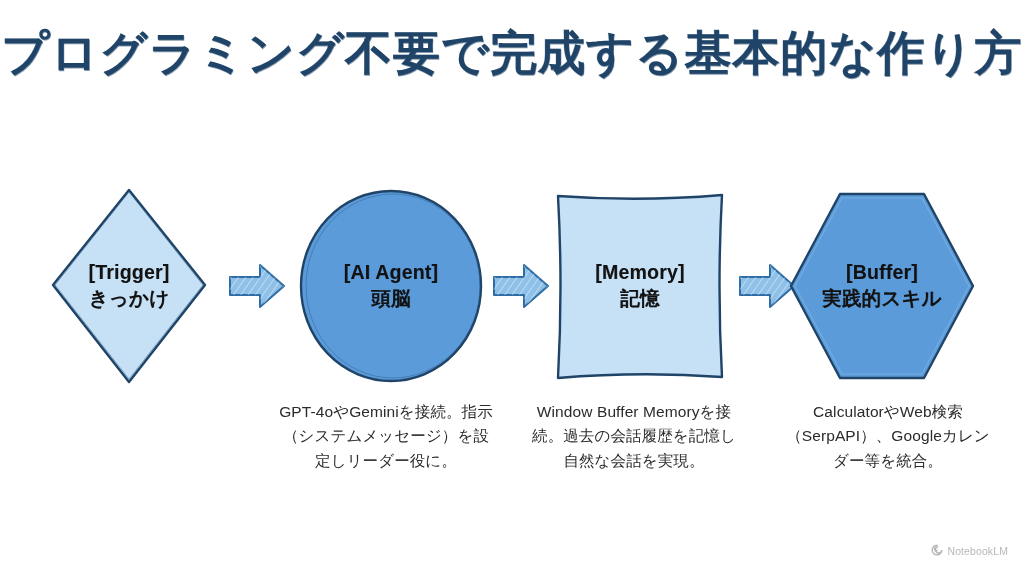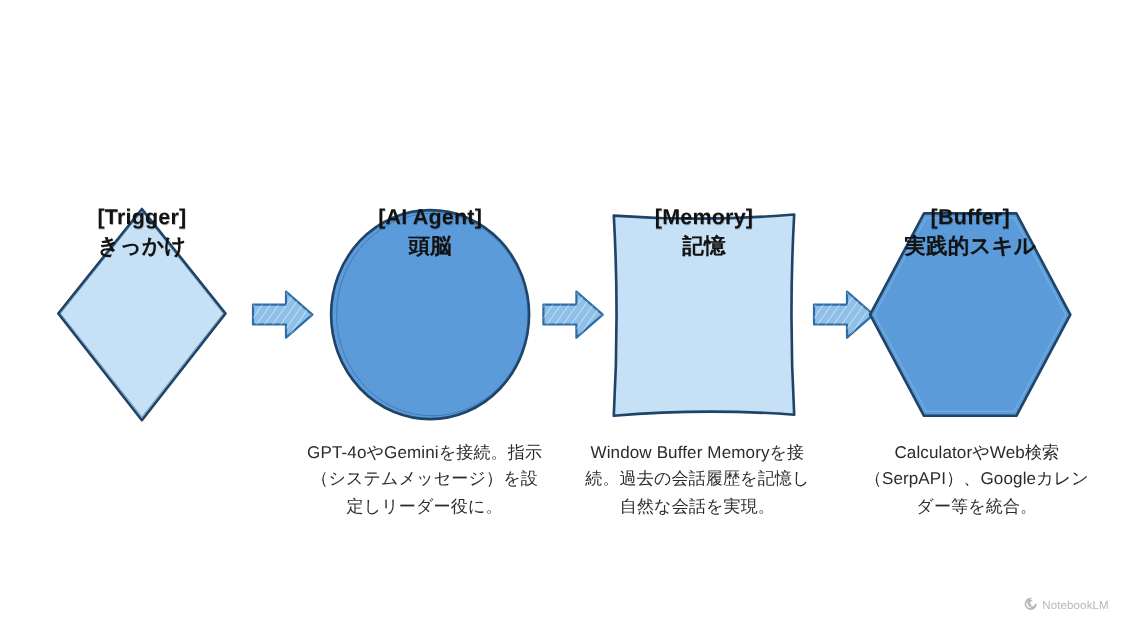--- a/index.html
+++ b/index.html
@@ -44,21 +44,21 @@
     top: 186px;
     width: 1024px;
     height: 200px;
   }
 
   .node {
     position: absolute;
     top: 0;
     height: 200px;
     display: flex;
-    align-items: flex-start;
+    align-items: center;
     justify-content: center;
   }
   .node svg {
     position: absolute;
     left: 0;
     top: 0;
   }
   .node-label {
     position: relative;
     z-index: 3;
@@ -127,20 +127,21 @@
     font-size: 10.5px;
     color: #4a4a4a;
     letter-spacing: 0.1px;
   }
 </style>
 </head>
 <body>
 
 <div id="slide">
 
+  <div id="title">プログラミング不要で完成する基本的な作り方</div>
 
   <div id="flow">
 
     <div class="node" id="node-trigger">
       <svg width="162" height="200" viewBox="0 0 162 200">
         <path d="M81 4 L157 99 L81 196 L5 99 Z" fill="#c6e0f5" stroke="#1f4468" stroke-width="2.4" stroke-linejoin="round"></path>
         <path d="M81 6 L155 99 L81 193 L7 99 Z" fill="none" stroke="#2d5c89" stroke-width="0.9" opacity="0.55"></path>
       </svg>
       <div class="node-label">
         <span>[Trigger]</span>

